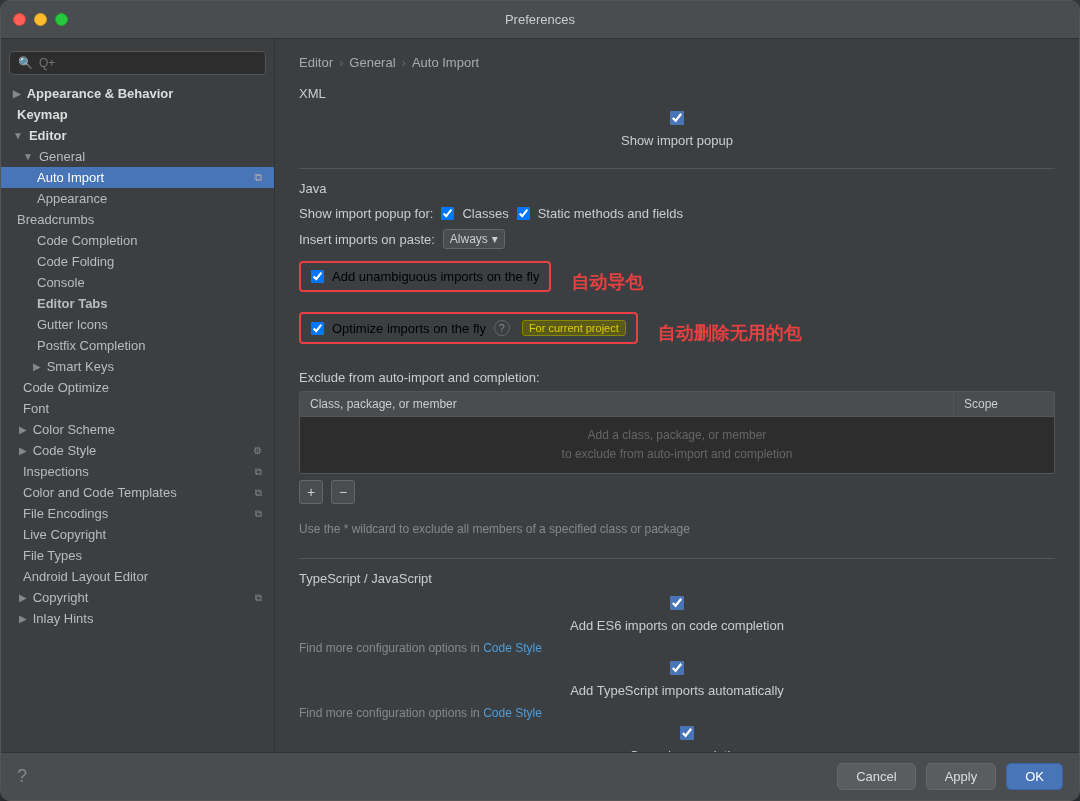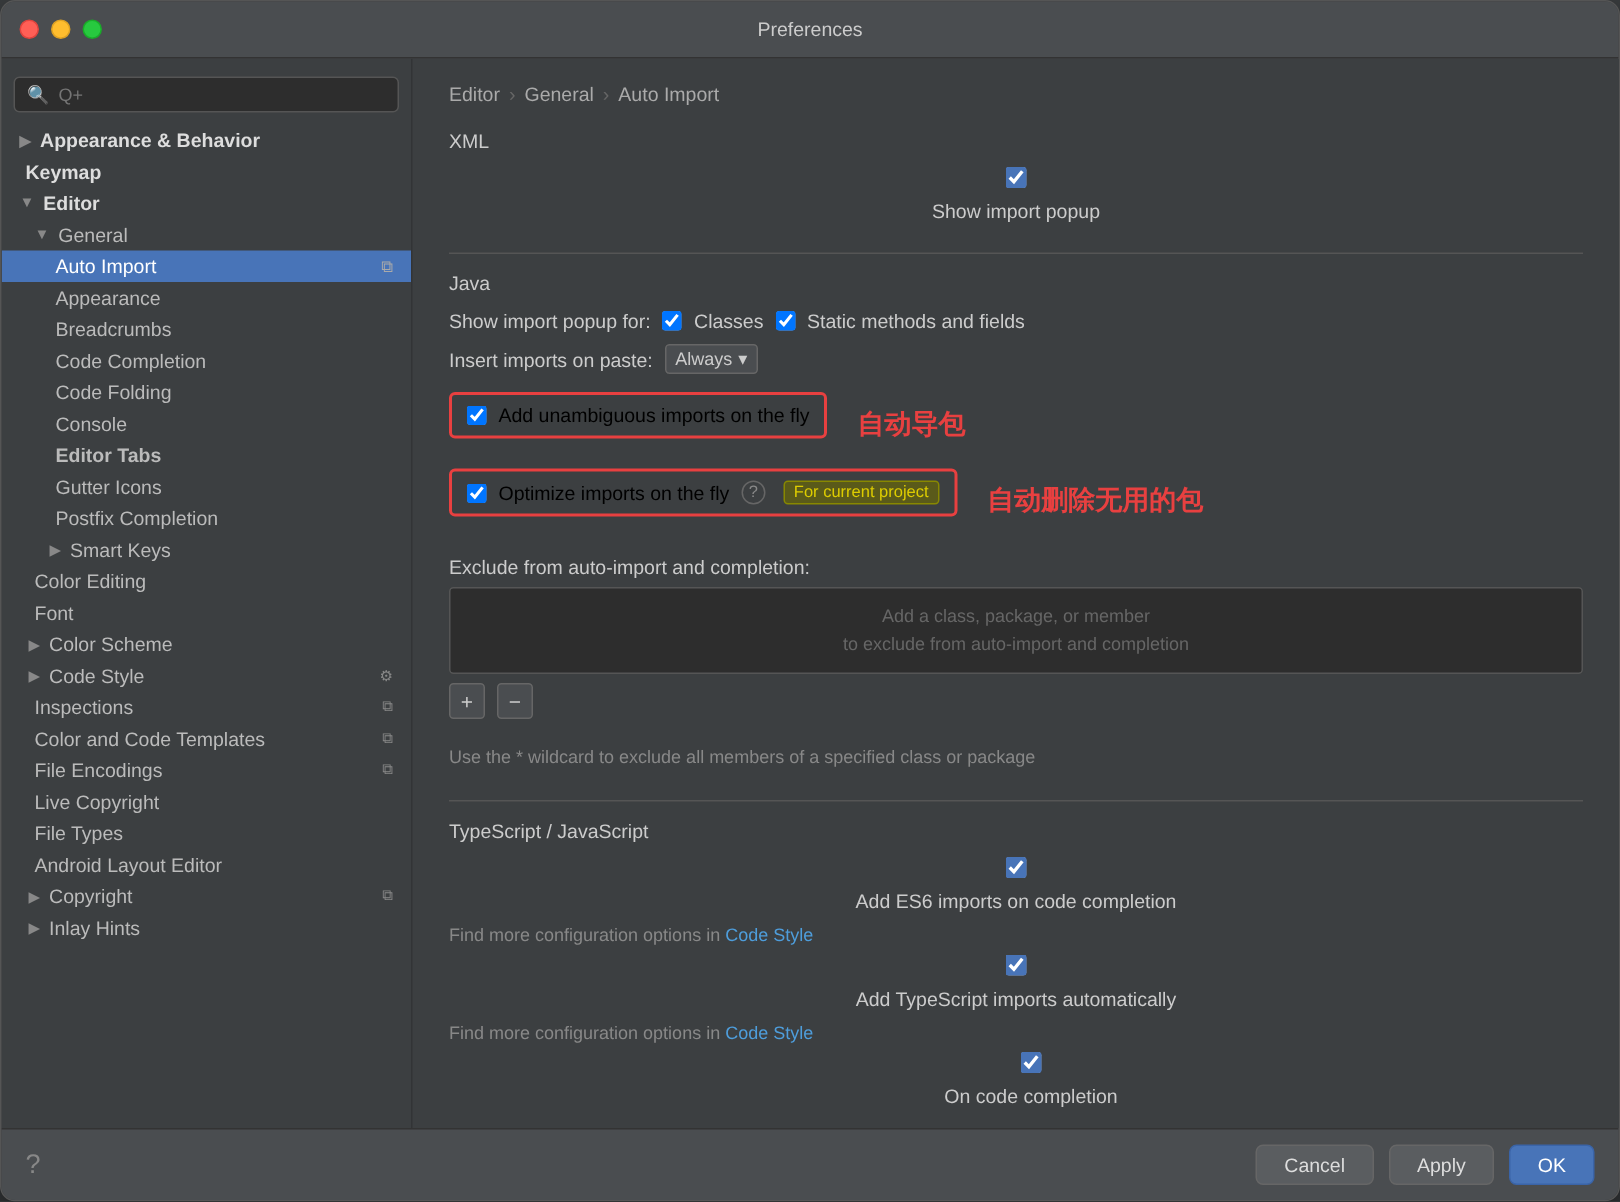--- a/index.html
+++ b/index.html
@@ -332,21 +332,21 @@
         <span>General</span>
       </div>
 
       <div class="nav-item selected" style="padding-left:36px; display:flex; align-items:center;">
         <span style="flex:1;">Auto Import</span>
         <span style="font-size:11px; color:#aaa; margin-right:4px;">⧉</span>
       </div>
       <div class="nav-item" style="padding-left:36px;">
         <span>Appearance</span>
       </div>
-      <div class="nav-item" style="padding-left:36px;">
+      <div class="nav-item" style="padding-left:16px;">
         <span>Breadcrumbs</span>
       </div>
       <div class="nav-item" style="padding-left:36px;">
         <span>Code Completion</span>
       </div>
       <div class="nav-item" style="padding-left:36px;">
         <span>Code Folding</span>
       </div>
       <div class="nav-item" style="padding-left:36px;">
         <span>Console</span>
@@ -358,21 +358,21 @@
         <span>Gutter Icons</span>
       </div>
       <div class="nav-item" style="padding-left:36px;">
         <span>Postfix Completion</span>
       </div>
       <div class="nav-item" style="padding-left:32px;">
         <span class="chevron">▶</span>
         <span>Smart Keys</span>
       </div>
       <div class="nav-item" style="padding-left:22px;">
-        <span>Color Editing</span>
+        <span>Code Optimize</span>
       </div>
       <div class="nav-item" style="padding-left:22px;">
         <span>Font</span>
       </div>
       <div class="nav-item" style="padding-left:18px;">
         <span class="chevron">▶</span>
         <span>Color Scheme</span>
       </div>
       <div class="nav-item" style="padding-left:18px; display:flex; align-items:center;">
         <span class="chevron">▶</span>
@@ -464,20 +464,24 @@
             <span>Optimize imports on the fly</span>
             <span class="help-icon">?</span>
             <span class="for-current-project">For current project</span>
           </div>
           <span class="annotation-text">自动删除无用的包</span>
         </div>
 
         <div class="exclude-section">
           <div class="exclude-label">Exclude from auto-import and completion:</div>
           <div class="exclude-table">
+            <div class="exclude-table-header">
+              <div class="exclude-col-main">Class, package, or member</div>
+              <div class="exclude-col-scope">Scope</div>
+            </div>
             <div class="exclude-table-body">
               <div>
                 <div>Add a class, package, or member</div>
                 <div>to exclude from auto-import and completion</div>
               </div>
             </div>
           </div>
           <div class="table-actions">
             <div class="table-action-btn">+</div>
             <div class="table-action-btn">−</div>

